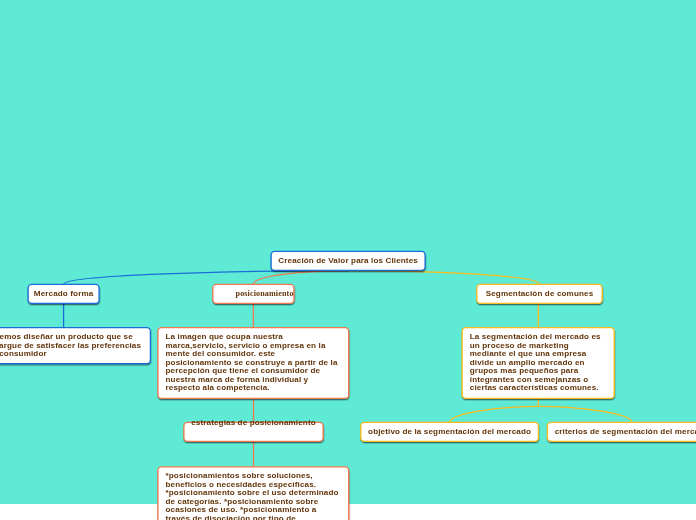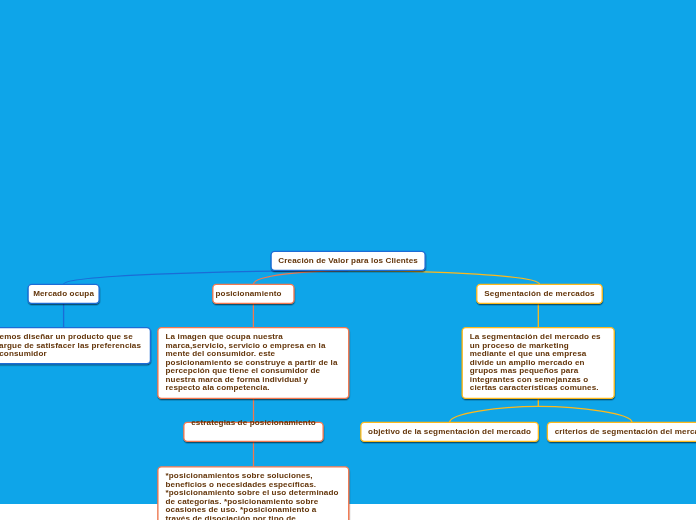--- a/index.html
+++ b/index.html
@@ -1,18 +1,18 @@
 <!DOCTYPE html>
 <html><head>
 <meta charset="utf-8">
 <title>Creacion de Valor para los Clientes</title>
 <style>
   html,body{margin:0;padding:0;background:#ffffff;}
   body{width:696px;height:520px;overflow:hidden;}
-  #canvas{position:relative;width:696px;height:504px;background:#0ea5e9;
+  #canvas{position:relative;width:696px;height:504px;background:#5eead4;
           font-family:"Liberation Sans",sans-serif;}
   svg#shapes{position:absolute;left:0;top:0;width:696px;height:520px;}
   .label{position:absolute;box-sizing:border-box;
          color:#63350a;font-weight:bold;font-size:8.1px;letter-spacing:0.12px;line-height:8.5px;
          transform:translateZ(0);z-index:4;}
   .label.c{text-align:center;white-space:nowrap;}
 </style>
 </head>
 <body>
 
@@ -52,45 +52,45 @@
       <rect x="360.85" y="422.35" width="177.5" height="19.0" rx="3.6" filter="url(#boxshadow)" stroke="#fdb91b" stroke-width="1.3"></rect>
       <rect x="547.39" y="422.35" width="169.22" height="19.0" rx="3.6" filter="url(#boxshadow)" stroke="#fdb91b" stroke-width="1.3"></rect>
     </g>
   </svg>
 
   <div class="label c" style="left:271.10px;top:256.80px;width:154.00px;">
     <span>Creación de Valor para los Clientes</span>
   </div>
 
   <div class="label c" style="left:28.10px;top:289.60px;width:71.00px;">
-    <span>Mercado ocupa</span>
+    <span>Mercado forma</span>
   </div>
 
   <div class="label" style="left:-15.20px;top:333.00px;width:158.00px;">
     <span>debemos diseñar un producto que se encargue de satisfacer las preferencias del consumidor</span>
   </div>
 
-  <div class="label c" style="left:208px;top:289.60px;width:81.12px;">
+  <div class="label c" style="left:224px;top:289.60px;width:81.12px;font-family:Liberation Serif, serif;">
     <span>posicionamiento</span>
   </div>
 
   <div class="label" style="left:165.50px;top:333.00px;width:175.00px;">
     <span>La imagen que ocupa nuestra marca,servicio, servicio o empresa en la mente del consumidor. este posicionamiento se construye a partir de la percepción que tiene el consumidor de nuestra marca de forma individual y respecto ala competencia.</span>
   </div>
 
   <div class="label c" style="left:183.88px;top:419px;width:139.23px;">
     <span>estrategias de posicionamiento</span>
   </div>
 
   <div class="label" style="left:165.50px;top:472.10px;width:175.00px;">
     <span>*posicionamientos sobre soluciones, beneficios o necesidades específicas. *posicionamiento sobre el uso determinado de categorías. *posicionamiento sobre ocasiones de uso. *posicionamiento a través de disociación por tipo de</span>
   </div>
 
   <div class="label c" style="left:476.80px;top:289.60px;width:125.40px;">
-    <span>Segmentación de mercados</span>
+    <span>Segmentación de comunes</span>
   </div>
 
   <div class="label" style="left:469.80px;top:333.00px;width:136.00px;">
     <span>La segmentación del mercado es un proceso de marketing mediante el que una empresa divide un amplio mercado en grupos mas pequeños para integrantes con semejanzas o ciertas características comunes.</span>
   </div>
 
   <div class="label c" style="left:360.85px;top:427.60px;width:177.50px;">
     <span>objetivo de la segmentación del mercado</span>
   </div>
 

